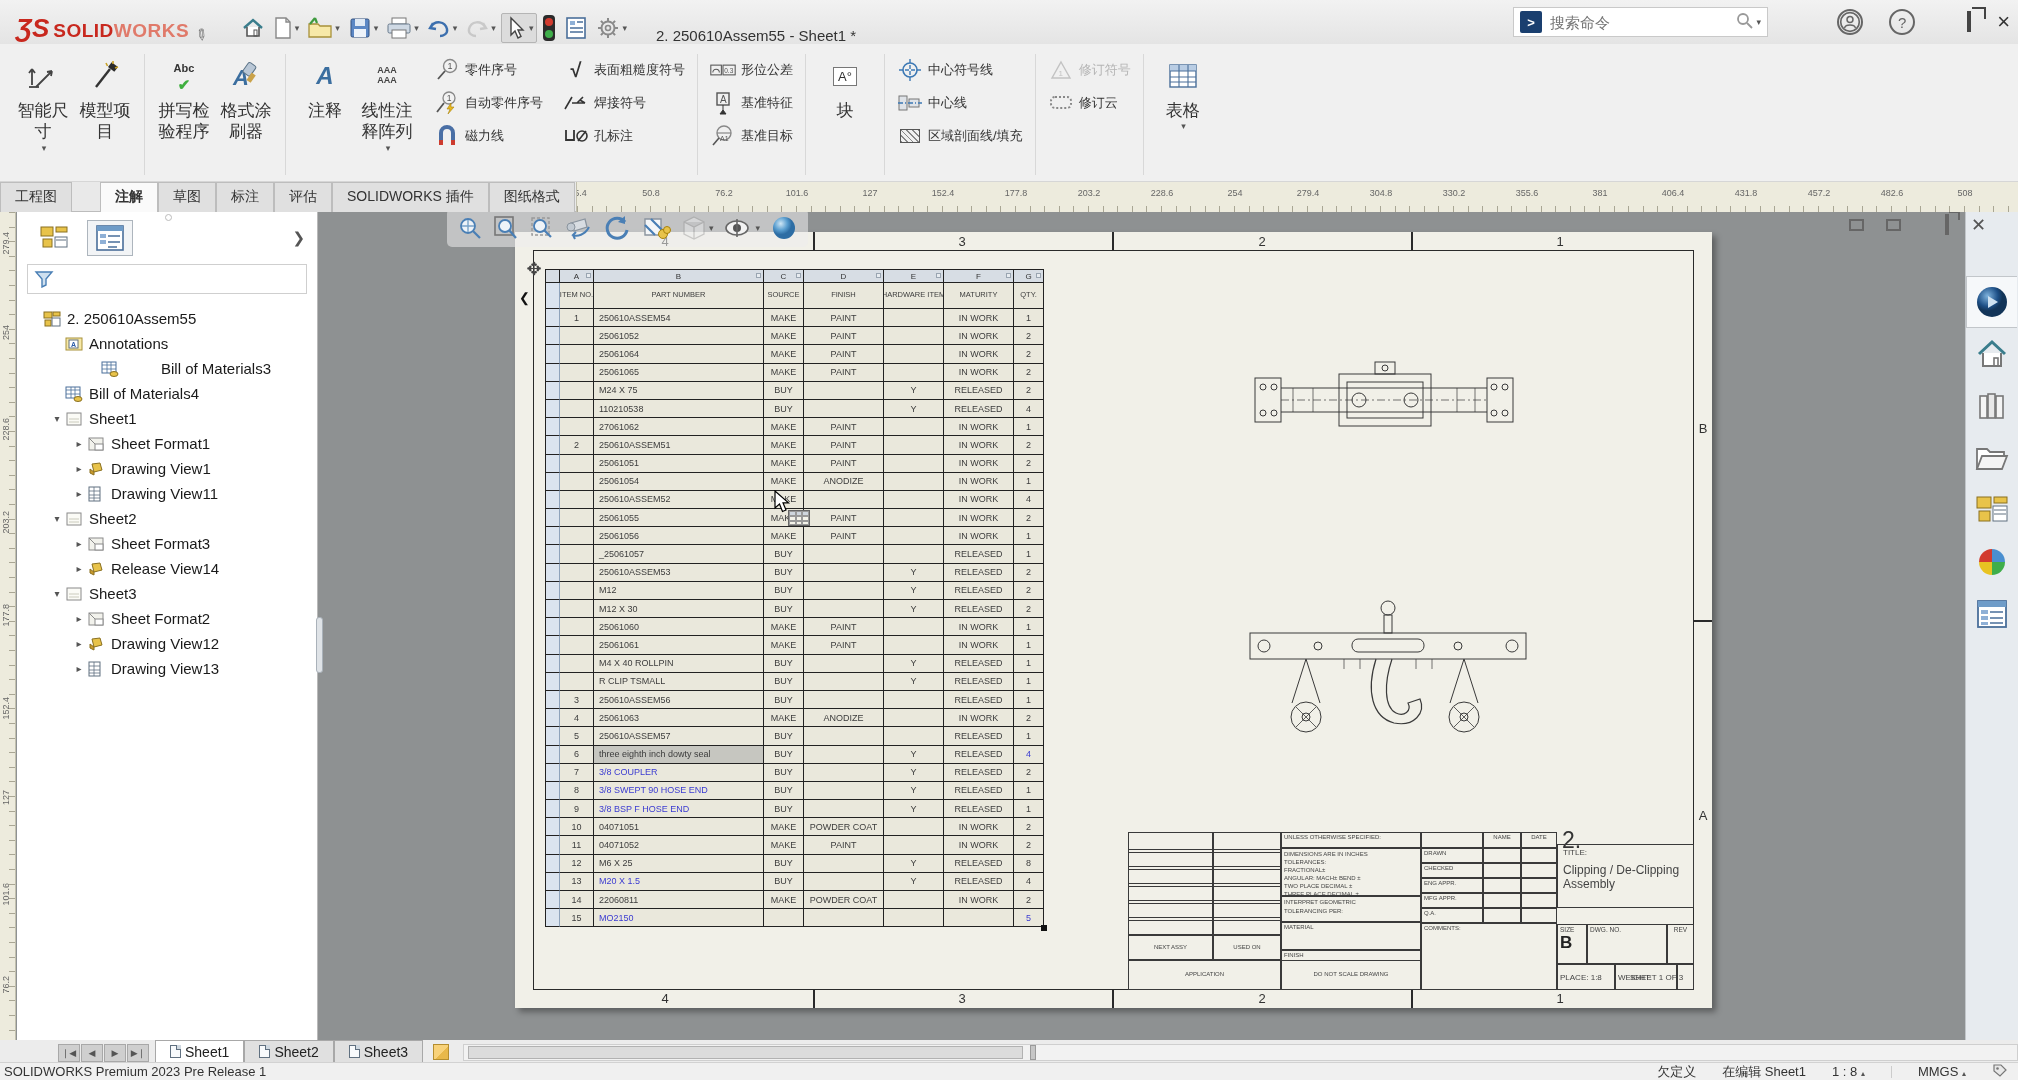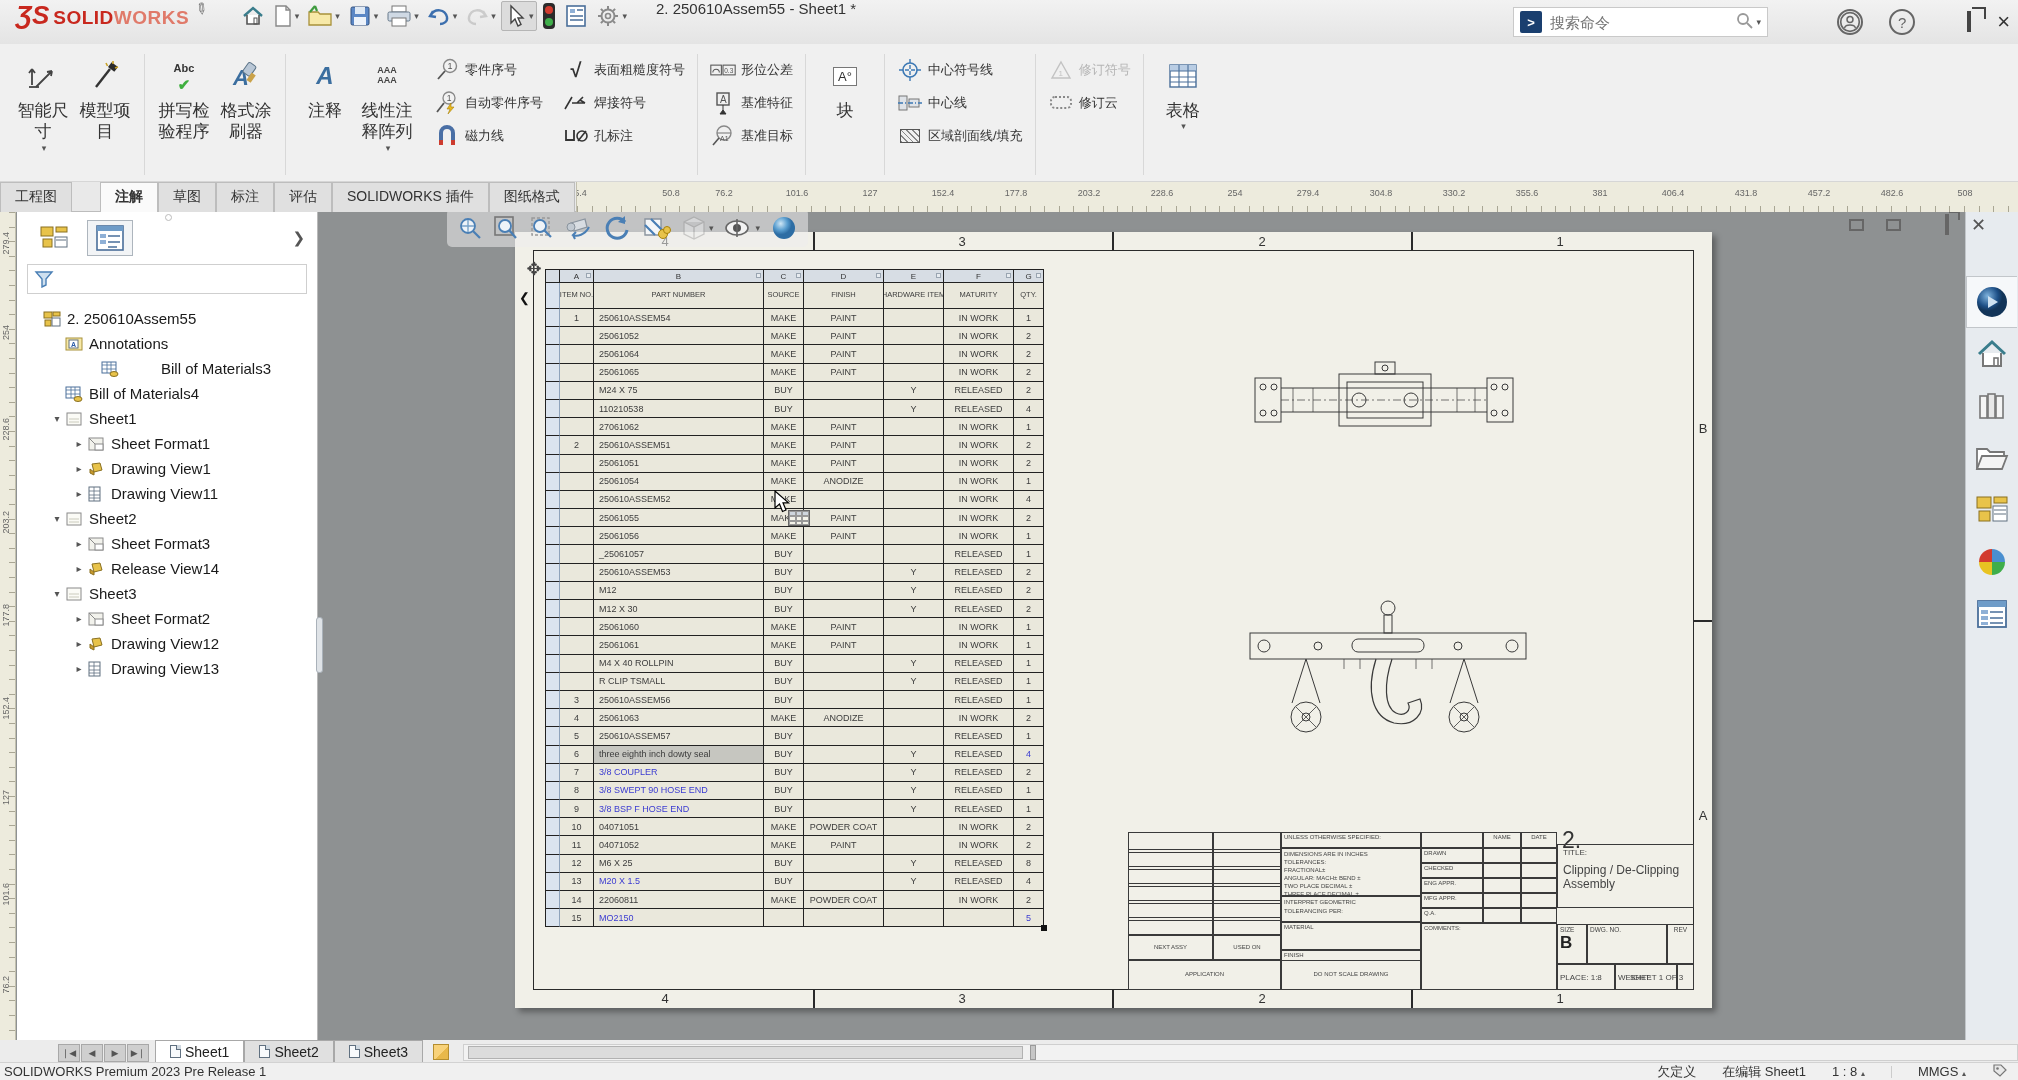--- a/index.html
+++ b/index.html
@@ -1,20 +1,20 @@
 <!DOCTYPE html>
 <html><head>
 <meta charset="utf-8">
 <style>
   html,body{margin:0;padding:0;background:#555;}
   *{box-sizing:border-box;font-family:"Liberation Sans",sans-serif;}
   .app{position:relative;width:2018px;height:1080px;background:#ececec;overflow:hidden;}
 
   
-  .titlebar{position:absolute;left:0;top:0;width:2018px;height:44px;background:linear-gradient(#f2f2f2,#e4e4e4);display:flex;align-items:flex-start;}
+  .titlebar{position:absolute;left:0;top:0;width:2018px;height:44px;background:linear-gradient(#f2f2f2,#e4e4e4);display:flex;align-items:flex-end;}
   .logo{display:flex;align-items:baseline;margin-left:16px;cursor:default;}
   .logo .dsmark{font-style:italic;font-weight:bold;color:#c8281e;font-size:26px;margin-right:4px;}
   .logo .solid{font-weight:bold;color:#c8281e;font-size:19px;letter-spacing:.5px;}
   .logo .works{font-weight:bold;color:#e07a6a;font-size:19px;letter-spacing:.5px;}
   .menus{display:flex;gap:6px;margin-left:78px;}
   .menu-item{font-size:15px;color:#222;padding:4px 10px;}
   .pin-icon{margin-left:6px;color:#777;font-size:15px;transform:rotate(40deg);display:inline-block;}
   .qat{display:flex;align-items:center;gap:2px;margin-left:30px;}
   .qbtn{display:flex;align-items:center;padding:2px 3px;border-radius:2px;}
   .qbtn svg{display:block;}
@@ -527,21 +527,21 @@
         <span class="dtab">草图</span>
         <span class="dtab">标注</span>
         <span class="dtab">评估</span>
         <span class="dtab">SOLIDWORKS 插件</span>
         <span class="dtab">图纸格式</span>
       </div>
     <div class="hruler">
       <div class="ticks"></div>
       <div>
           <span class="hlab" style="left: 1px;">25.4</span>
-          <span class="hlab" style="left: 74px; margin-left: 20px;">50.8</span>
+          <span class="hlab" style="left: 74px;">50.8</span>
           <span class="hlab" style="left: 147px;">76.2</span>
           <span class="hlab" style="left: 220px;">101.6</span>
           <span class="hlab" style="left: 293px;">127</span>
           <span class="hlab" style="left: 366px;">152.4</span>
           <span class="hlab" style="left: 439px;">177.8</span>
           <span class="hlab" style="left: 512px;">203.2</span>
           <span class="hlab" style="left: 585px;">228.6</span>
           <span class="hlab" style="left: 658px;">254</span>
           <span class="hlab" style="left: 731px;">279.4</span>
           <span class="hlab" style="left: 804px;">304.8</span>

